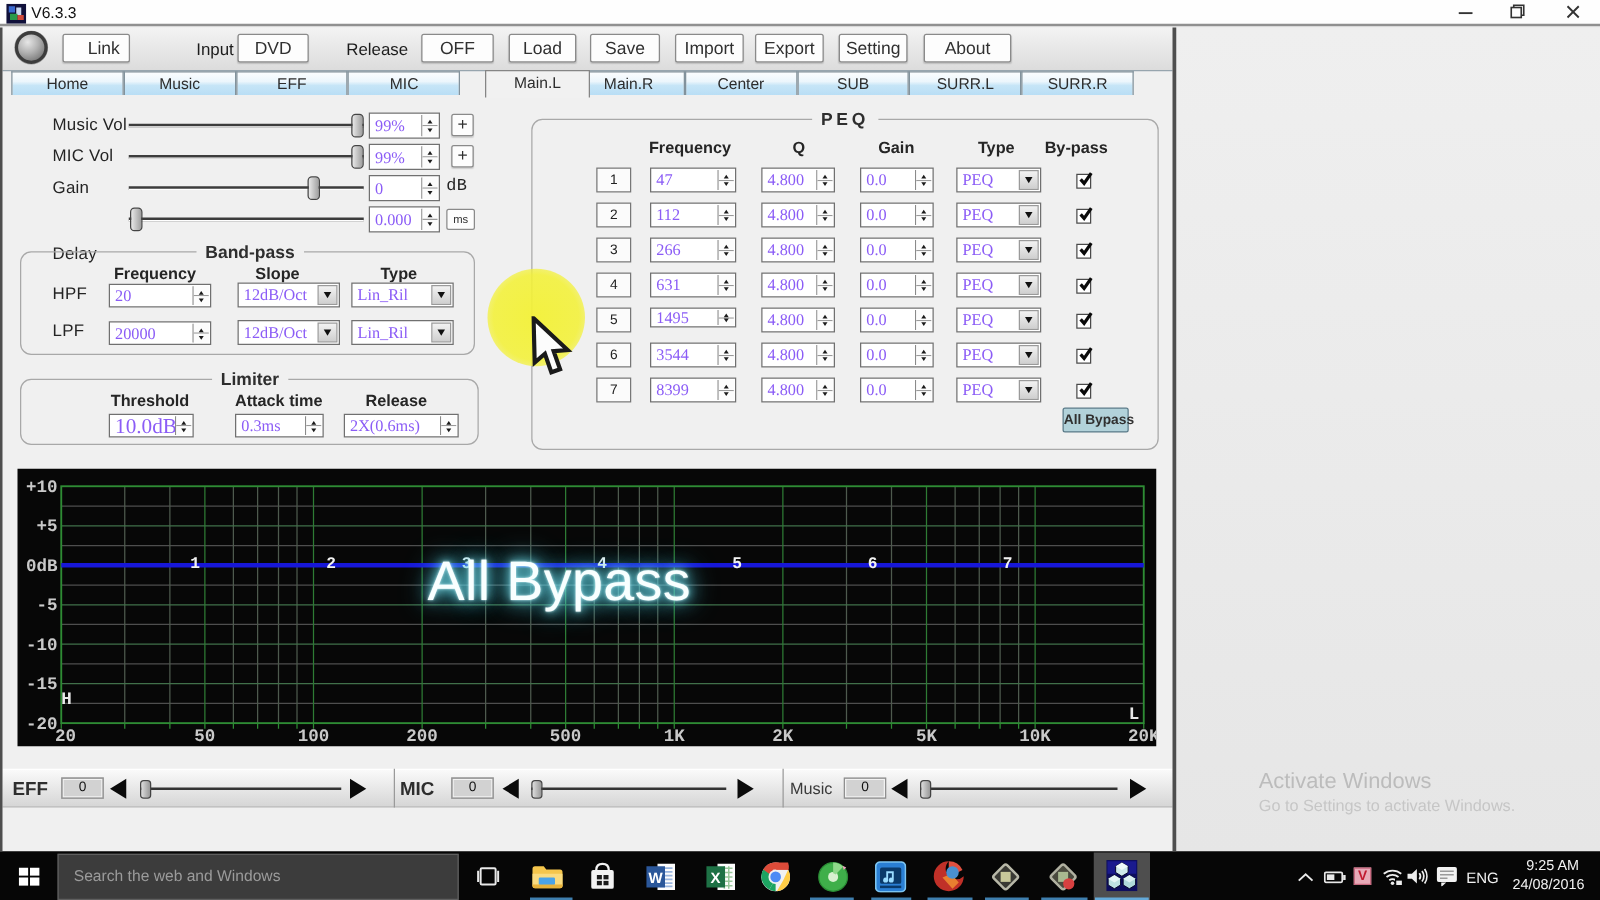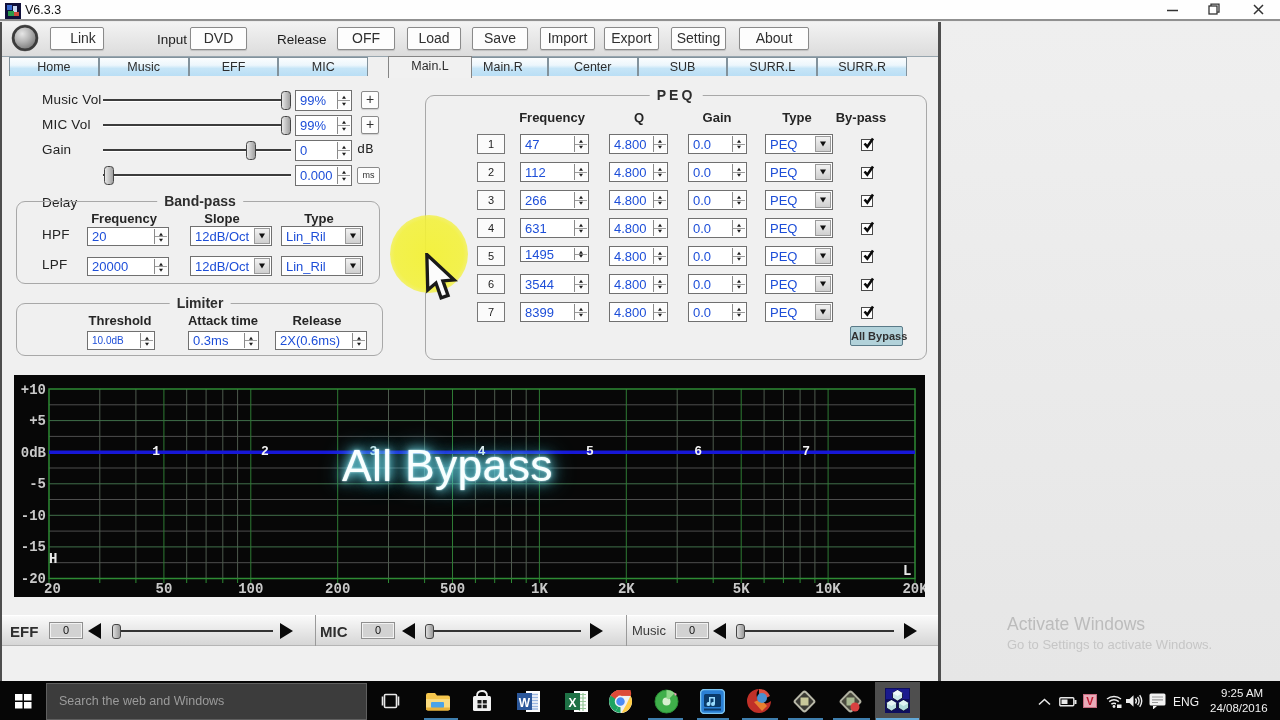--- a/index.html
+++ b/index.html
@@ -10,21 +10,21 @@
 #toolbar{position:absolute;left:2px;top:0;width:936px;height:34px;background:linear-gradient(#f3f3f3,#dcdcdc);}
 .btn{position:absolute;height:23px;background:#fdfdfd;border:1px solid #8a8a8a;border-radius:2px;color:#303030;font-size:14px;text-align:center;line-height:21px;box-shadow:0 1px 1px rgba(0,0,0,.15);}
 .tlab{position:absolute;top:30px;font-size:14px;color:#1c1c1c;}
 .tab{position:absolute;top:34.5px;height:19.5px;border:1px solid #82929c;border-bottom:none;background:linear-gradient(#fbfdfe 0%,#ecf6fc 40%,#c6e5f7 58%,#b9def5 100%);font-size:12.5px;color:#2d2d2d;text-align:center;line-height:19px;z-index:2;}
 .tab.sel{background:#f1f1f1;height:21.5px;top:34px;z-index:3;border-color:#858585;}
 #tabline{position:absolute;left:2px;top:34px;width:936px;height:1px;background:#97a5ae;z-index:1;}
 .slab{position:absolute;font-size:13.5px;color:#242424;letter-spacing:0.2px;}
 .track{position:absolute;height:2.5px;background:#3c3c3c;border-bottom:1px solid #fff;}
 .thumb{position:absolute;width:10px;height:19px;background:linear-gradient(90deg,#e8e8e8,#9f9f9f);border:1.5px solid #444;border-radius:3.5px;}
 .spin{position:absolute;background:#fff;border:1px solid #707070;display:flex;}
-.sv{color:#1d4ed8;align-self:center;white-space:nowrap;}
+.sv{color:#8b5cf6;align-self:center;white-space:nowrap;font-family:Liberation Serif, serif;}
 .sb{position:absolute;right:1px;top:1px;bottom:1px;width:13px;display:flex;flex-direction:column;}
 .su,.sd{flex:1;position:relative;background:#fcfcfc;}
 .sb{border-left:1px solid #8a8a8a;}
 .su{border-bottom:0.5px solid #9a9a9a;}
 .su:after{content:"";position:absolute;left:50%;top:50%;transform:translate(-50%,-45%);border:2.5px solid transparent;border-bottom:3.5px solid #1a1a1a;}
 .sd:after{content:"";position:absolute;left:50%;top:50%;transform:translate(-50%,-45%);border:2.5px solid transparent;border-top:3.5px solid #1a1a1a;}
 .dd{position:absolute;background:#fff;border:1px solid #707070;display:flex;}
 .db{position:absolute;right:1px;top:1px;bottom:1px;width:16px;background:linear-gradient(#f2f2f2,#cfcfcf);border:1px solid #9a9a9a;}
 .da{position:absolute;left:50%;top:50%;transform:translate(-50%,-30%);border:3.5px solid transparent;border-top:5px solid #111;}
 .grp{position:absolute;border:1.5px solid #a8a8a8;border-radius:9px;}
@@ -189,21 +189,21 @@
 <span class="db">
       <i class="da"></i>
     </span>
   </div>
 <div class="grp" style="left:16px;top:303px;width:367px;height:53px;"></div>
 <div class="gtitle" style="left:200px;top:295px;">Limiter</div>
 <div class="ghead" style="left:120px;top:313px;">Threshold</div>
 <div class="ghead" style="left:223px;top:313px;">Attack time</div>
 <div class="ghead" style="left:317px;top:313px;">Release</div>
 <div class="spin" style="left:87px;top:331px;width:68px;height:19px;">
-<span class="sv" style="font-size:10px;padding-left:4px;">10.0dB</span>
+<span class="sv" style="font-size:17px;padding-left:4px;">10.0dB</span>
 <span class="sb">
       <i class="su"></i>
       <i class="sd"></i>
     </span>
   </div>
 <div class="spin" style="left:188px;top:331px;width:71px;height:19px;">
 <span class="sv" style="font-size:13px;padding-left:4px;">0.3ms</span>
 <span class="sb">
       <i class="su"></i>
       <i class="sd"></i>

